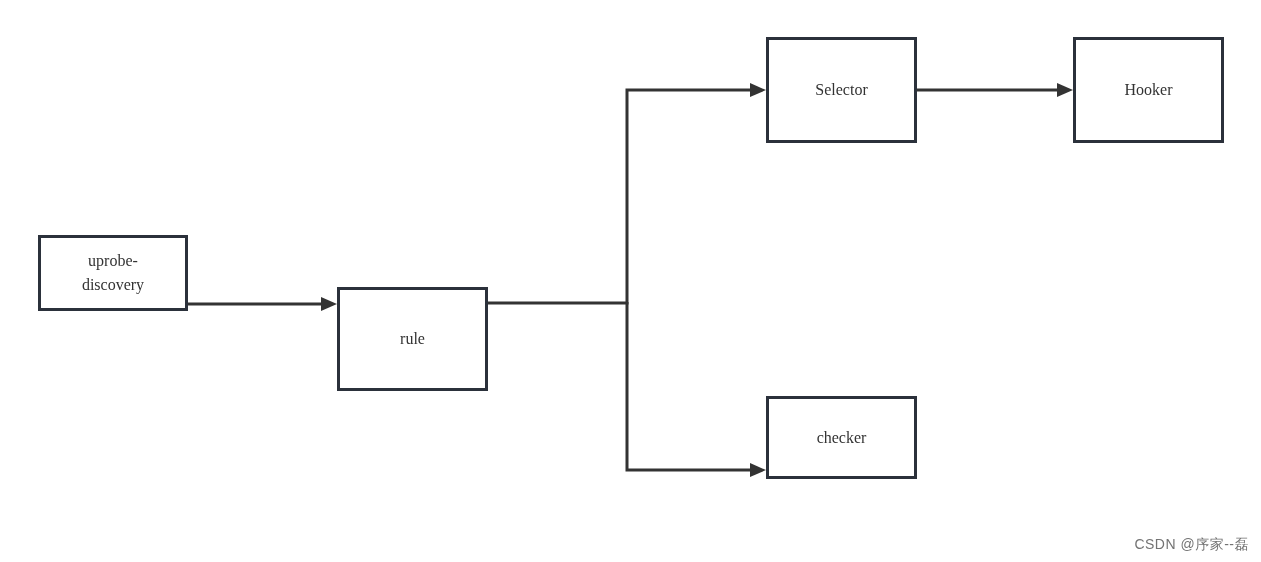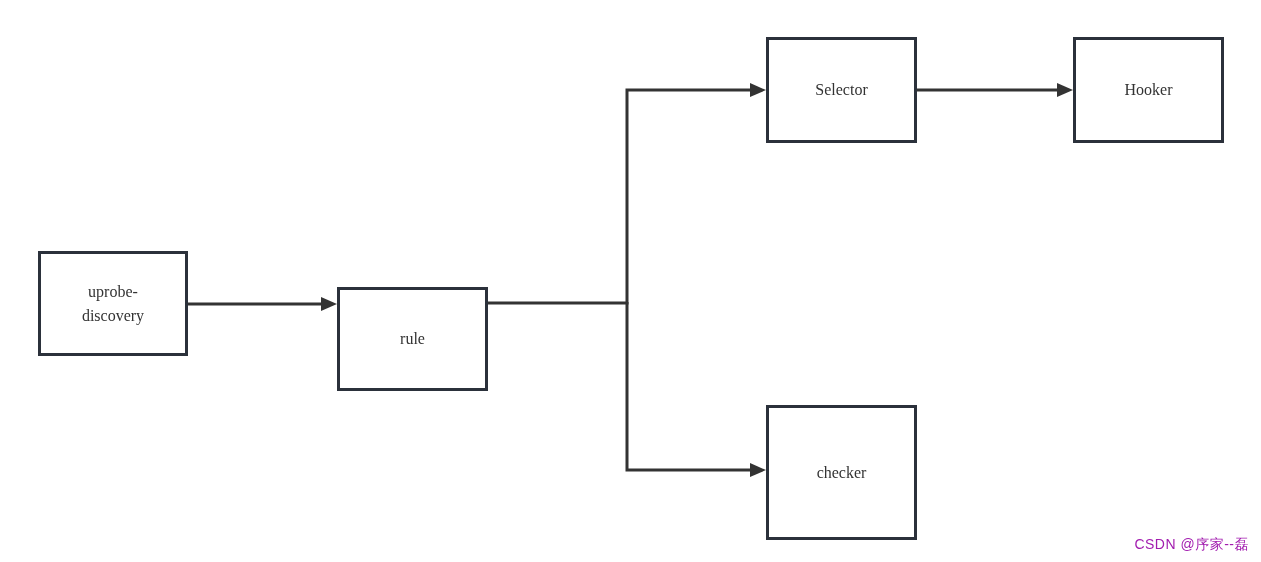--- a/index.html
+++ b/index.html
@@ -38,33 +38,33 @@
     background: #ffffff;
     border: 3px solid #2b313b;
     display: flex;
     align-items: center;
     justify-content: center;
     text-align: center;
     font-size: 16px;
     line-height: 1.5;
     color: #333333;
   }
-  .node-uprobe   { left: 38px;   top: 251px; width: 150px; height: 105px; align-items: center; }
+  .node-uprobe   { left: 38px;   top: 235px; width: 150px; height: 76px; align-items: center; }
   .node-uprobe span { display: inline-block; max-width: 100px; }
   .node-rule     { left: 337px;  top: 251px; width: 151px; height: 104px; margin-top: 36px; }
   .node-selector { left: 766px;  top: 37px;  width: 151px; height: 106px; }
   .node-hooker   { left: 1073px; top: 37px;  width: 151px; height: 106px; }
-  .node-checker  { left: 766px;  top: 405px; width: 151px; height: 135px; }
+  .node-checker  { left: 766px;  top: 396px; width: 151px; height: 83px; }
   .watermark {
     position: absolute;
     right: 12px;
     bottom: 8px;
     font-family: "Liberation Sans", "DejaVu Sans", sans-serif;
     font-size: 14px;
-    color: #a21caf;
+    color: #737373;
     letter-spacing: 0.5px;
     user-select: none;
   }
 </style>
 </head>
 <body>
 
 <div class="canvas">
 
   <svg class="edge-layer" width="1261" height="562" viewBox="0 0 1261 562">

